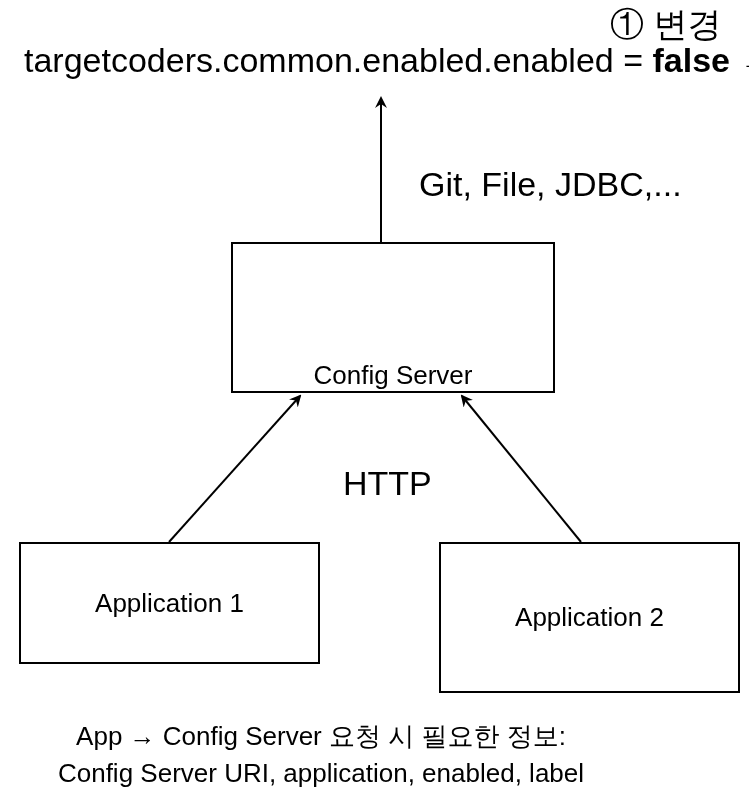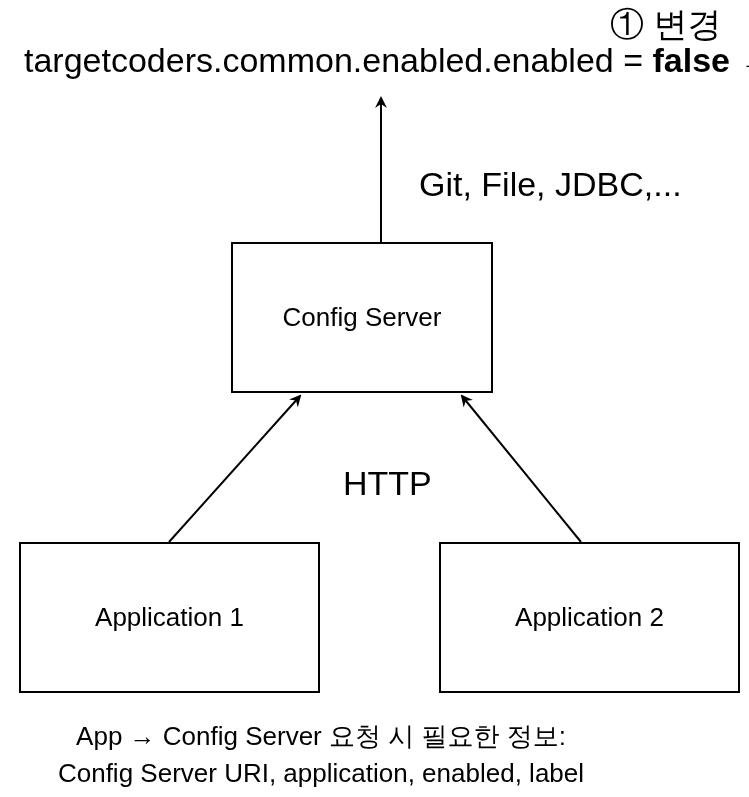--- a/index.html
+++ b/index.html
@@ -28,27 +28,27 @@
 </svg>
 
 <div class="lbl" style="left:610px; top:2px;">① 변경</div>
 
 <div class="lbl" style="left:24px; top:41px;">
   <span>targetcoders.common.enabled.enabled = </span><span class="bold">false</span><span> → </span><span class="false" style="color: #ef4444;">false</span>
 </div>
 
 <div class="lbl" style="left:419px; top:165px;">Git, File, JDBC,...</div>
 
-<div class="box" style="left:231px; top:242px; width:262px; height:151px;">
+<div class="box" style="left:231px; top:242px; width:324px; height:151px;align-items:flex-end;">
   <span>Config Server</span>
 </div>
 
 <div class="lbl" style="left:343px; top:464px;">HTTP</div>
 
-<div class="box" style="left:19px; top:542px; width:301px; height:151px;">
+<div class="box" style="left:19px; top:542px; width:301px; height:122px;">
   <span>Application 1</span>
 </div>
 
 <div class="box" style="left:431px; top:542px; width:301px; height:151px;margin-left:8px;">
   <span>Application 2</span>
 </div>
 
 <div class="footer">
   <div>App → Config Server 요청 시 필요한 정보:</div>
   <div>Config Server URI, application, enabled, label</div>

